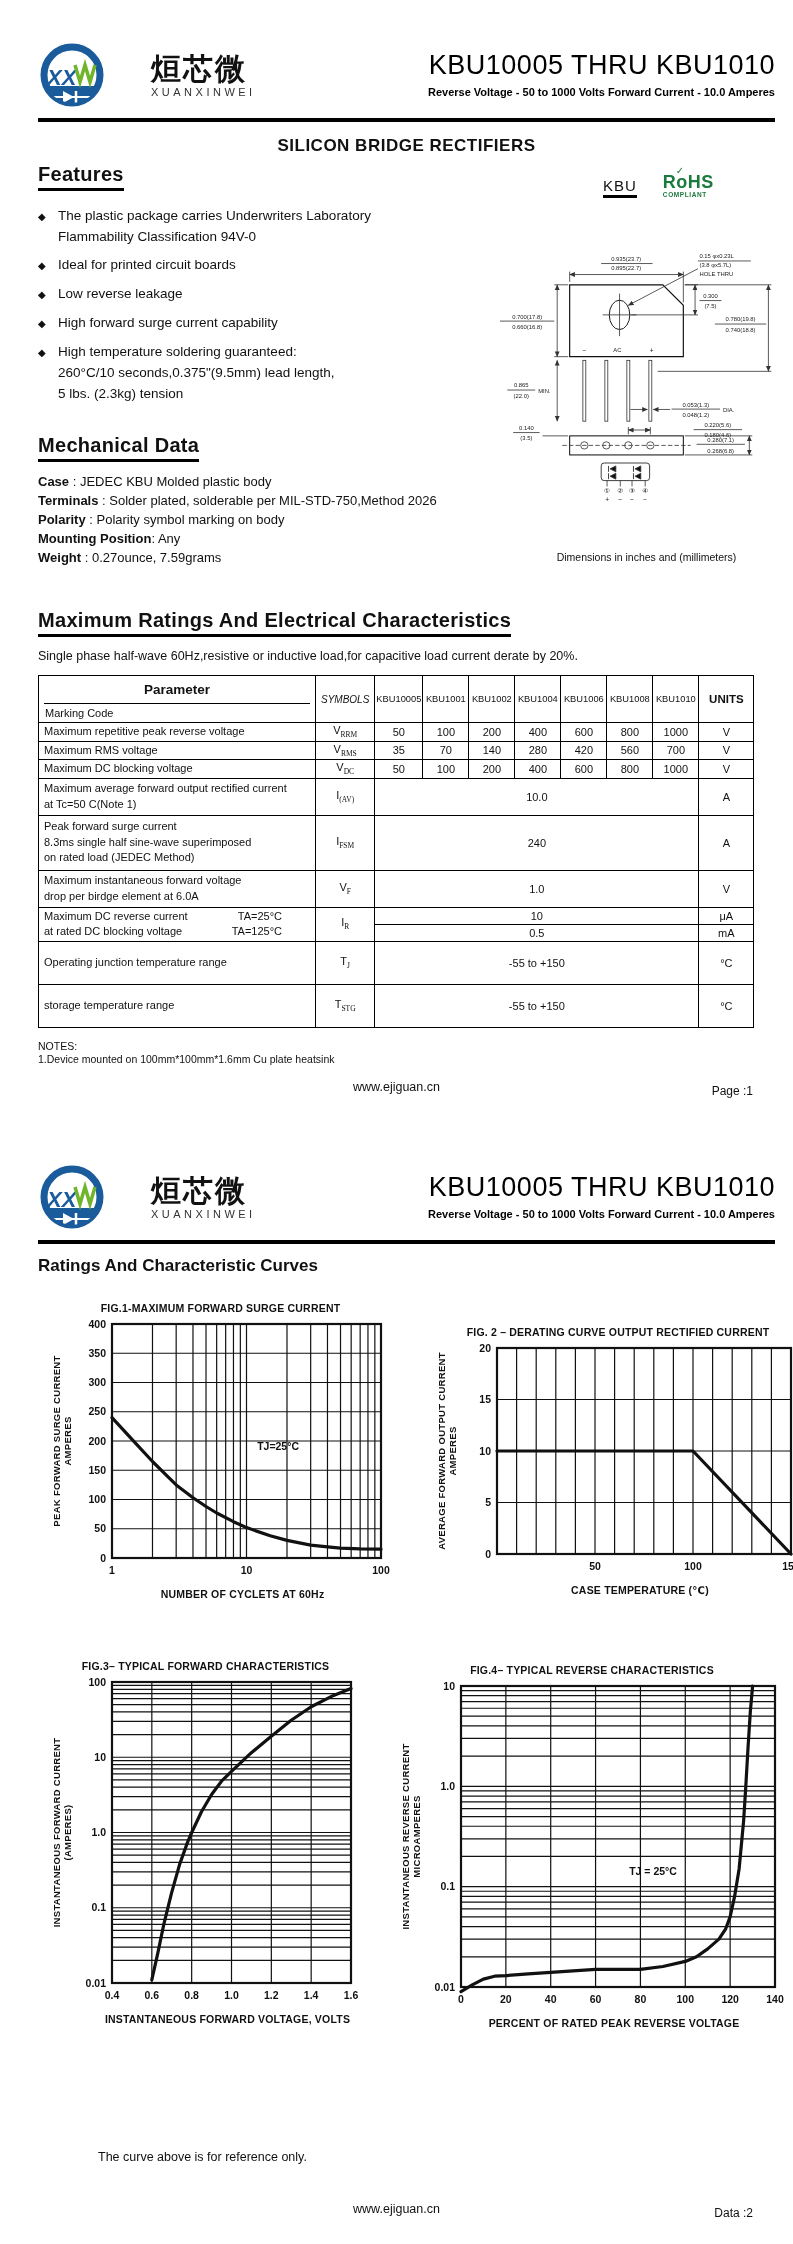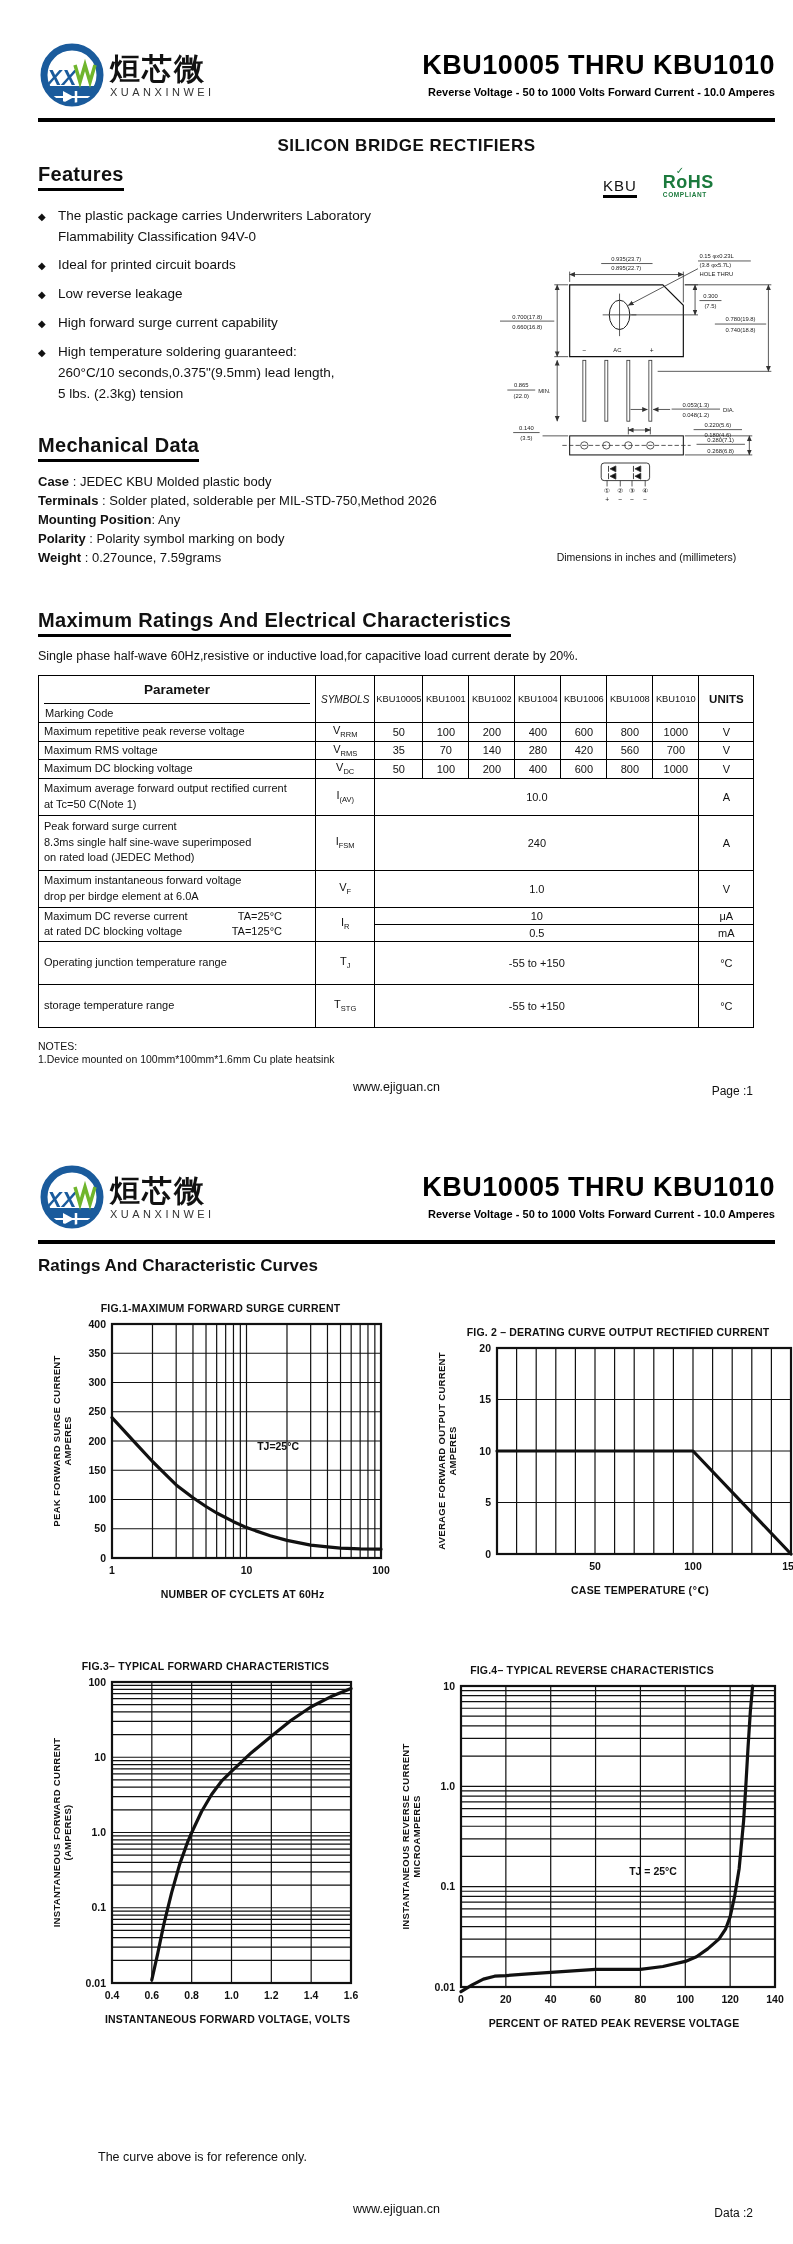--- a/index.html
+++ b/index.html
@@ -1,24 +1,24 @@
 <!DOCTYPE html>
 <html><head>
 <meta charset="utf-8">
 <style>
   html,body{margin:0;padding:0;background:#fff;color:#111;font-family:"Liberation Sans","DejaVu Sans",sans-serif;}
   .page{width:793px;height:1122px;position:relative;overflow:hidden;background:#fff;box-sizing:border-box;padding:42px 18px 0 38px;}
   
   .hdr{display:flex;align-items:flex-start;}
-  .logo{display:flex;align-items:center;}
+  .logo{display:flex;align-items:center;gap:41px;}
   .logo-txt{margin-left:4px;}
   .logo-cn{font-size:30px;font-weight:bold;letter-spacing:2px;color:#111;line-height:30px;}
   .logo-en{font-size:11px;letter-spacing:3.5px;color:#333;margin-top:2px;}
   .hdr-right{flex:1;text-align:right;padding-top:8px;}
-  .hdr-title{font-size:27px;font-weight:bold;color:#000;letter-spacing:.5px;}
+  .hdr-title{font-size:27px;font-weight:normal;color:#000;letter-spacing:.5px;}
   .hdr-sub{font-size:11px;font-weight:bold;margin-top:5px;color:#000;}
   .rule{height:4px;background:#000;margin-top:8px;}
   .doc-title{text-align:center;font-size:17px;font-weight:bold;letter-spacing:.5px;margin-top:14px;}
   
   .p1-body{display:flex;margin-top:7px;height:432px;}
   .colL{width:440px;}
   .colR{width:297px;position:relative;}
   .sec-h{display:inline-block;font-size:20px;font-weight:bold;border-bottom:3.5px solid #000;padding-bottom:2px;letter-spacing:.3px;}
   .feat-list{margin-top:14px;}
   .feat{display:flex;margin-bottom:7px;font-size:13.5px;line-height:21px;}
@@ -36,21 +36,21 @@
   .pkg-svg{margin-top:2px;}
   .dim-caption{font-size:10.5px;text-align:center;margin-top:2px;padding-left:40px;}
   
   .ratings{margin-top:14px;}
   .rat-notes{font-size:12.5px;margin-top:12px;line-height:1.2;}
   .rat-notes div{margin-bottom:11px;}
   table.rt{border-collapse:collapse;margin-top:4px;}
   table.rt td{border:1.6px solid #000;padding:1px 5px;font-size:11px;vertical-align:middle;}
   td.p{width:266px;text-align:left;line-height:15.5px;}
   td.s{width:40px;text-align:center;font-size:11.5px;}
-  td.s sub{font-size:7.5px;}
+  td.s sub{font-size:7.5px;font-family:Liberation Serif, serif;}
   td.v{width:35px;text-align:center;font-size:11.5px;}
   td.u{width:44px;text-align:center;font-size:11px;}
   .thead .ph{font-size:13.5px;font-weight:bold;text-align:center;border-bottom:1.6px solid #000;padding:5px 0 6px;}
   .thead .pm{font-size:11px;padding:3px 1px 2px;}
   .thead td{padding:0;}
   .thead .c-sym{font-style:italic;font-size:10px;text-align:center;}
   .thead .c-mod{font-size:9.3px;text-align:center;padding:1px 1px;}
   .thead .c-units{font-size:11.5px;font-weight:bold;text-align:center;}
   tr.h36 td.p,tr.h36 td{height:34px;}
   tr.h52 td{height:52px;}
@@ -135,22 +135,22 @@
             <span class="pre">High temperature soldering guaranteed:
 260°C/10 seconds,0.375"(9.5mm) lead length,
 5 lbs. (2.3kg) tension</span>
           </div>
       </div>
       <div class="mech">
         <div class="sec-h">Mechanical Data</div>
         <div class="mech-lines">
           <div><b>Case</b><span> : JEDEC KBU Molded plastic body</span></div>
           <div><b>Terminals</b><span> : Solder plated, solderable per MIL-STD-750,Method 2026</span></div>
+          <div><b>Polarity</b><span> : Polarity symbol  marking on body</span></div>
           <div><b>Mounting Position</b><span>: Any</span></div>
-          <div><b>Polarity</b><span> : Polarity symbol  marking on body</span></div>
           <div><b>Weight</b><span> : 0.27ounce,  7.59grams</span></div>
         </div>
       </div>
     </div>
 
     <div class="colR">
       <div class="kbu-row">
         <div class="kbu-badge">KBU</div>
         <div class="rohs">
           <div class="rohs-top"><span class="rohs-chk">✓</span><span>RoHS</span></div>

